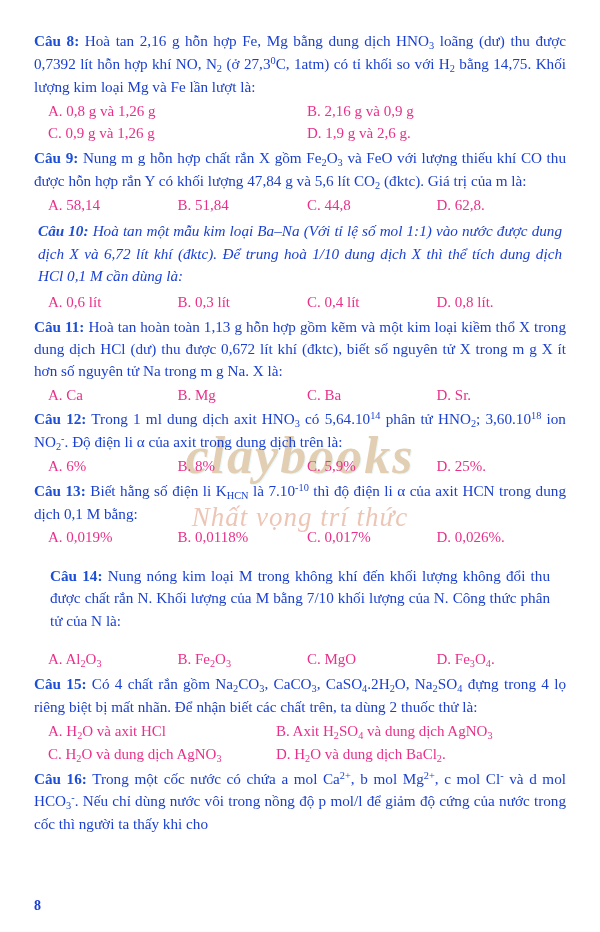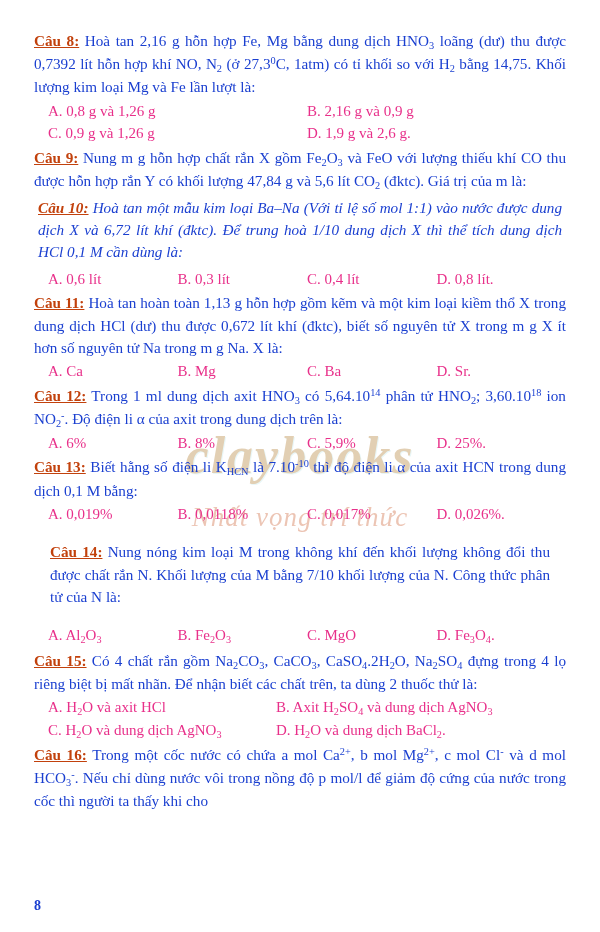--- a/index.html
+++ b/index.html
@@ -56,24 +56,23 @@
     z-index: 10;
   }
   .q-body {
     color: #1a3fd0;
     font-size: 15.2px;
     line-height: 1.47;
     text-align: justify;
     text-justify: inter-word;
   }
   .q-label {
-    color: #c2410c;
+    color: #1d4ed8;
     font-weight: bold;
     white-space: nowrap;
-    text-decoration: underline;
   }
   .opts {
     display: flex;
     flex-wrap: wrap;
     color: #e8308a;
     font-size: 15px;
     line-height: 1.5;
     padding-left: 14px;
     margin-top: 1px;
     margin-bottom: 1px;
@@ -112,20 +111,26 @@
         <p class="q-body" style="margin: 0px;"><span class="q-label">Câu 8:</span> <span>Hoà tan 2,16 g hỗn hợp Fe, Mg bằng dung dịch HNO<sub>3</sub> loãng (dư) thu được 0,7392 lít hỗn hợp khí NO, N<sub>2</sub> (ở 27,3<sup>0</sup>C, 1atm) có tỉ khối so với H<sub>2</sub> bằng 14,75. Khối lượng kim loại Mg và Fe lần lượt là:</span></p>
         <div class="opts cols2">
           <span class="opt">A. 0,8 g và 1,26 g</span>
           <span class="opt">B. 2,16 g và 0,9 g</span>
           <span class="opt">C. 0,9 g và 1,26 g</span>
           <span class="opt">D. 1,9 g và 2,6 g.</span>
         </div>
       </div>
       <div class="q-block">
         <p class="q-body" style="margin: 0px;"><span class="q-label">Câu 9:</span> <span>Nung m g hỗn hợp chất rắn X gồm Fe<sub>2</sub>O<sub>3</sub> và FeO với lượng thiếu khí CO thu được hỗn hợp rắn Y có khối lượng 47,84 g và 5,6 lít CO<sub>2</sub> (đktc). Giá trị của m là:</span></p>
+        <div class="opts cols4">
+          <span class="opt">A. 58,14</span>
+          <span class="opt">B. 51,84</span>
+          <span class="opt">C. 44,8</span>
+          <span class="opt">D. 62,8.</span>
+        </div>
       </div>
       <div class="q-block">
         <p class="q-body ital" style="margin: 4px;"><span class="q-label">Câu 10:</span> <span>Hoà tan một mẫu kim loại Ba–Na (Với tỉ lệ số mol 1:1) vào nước được dung dịch X và 6,72 lít khí (đktc). Để trung hoà 1/10 dung dịch X thì thể tích dung dịch HCl 0,1 M cần dùng là:</span></p>
         <div class="opts cols4">
           <span class="opt">A. 0,6 lít</span>
           <span class="opt">B. 0,3 lít</span>
           <span class="opt">C. 0,4 lít</span>
           <span class="opt">D. 0,8 lít.</span>
         </div>
       </div>

